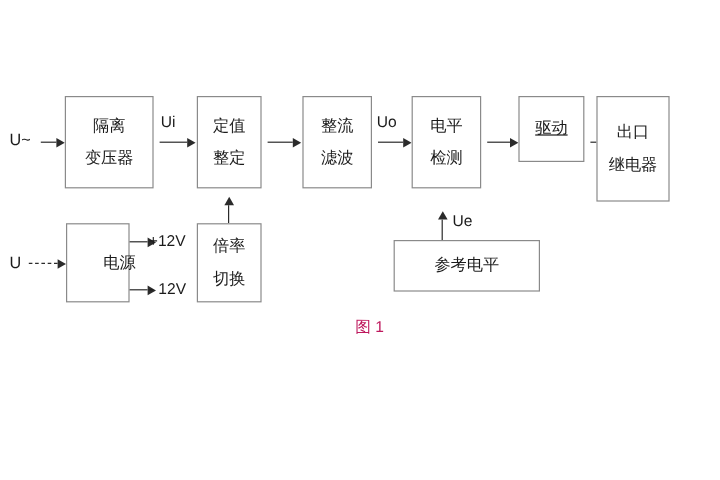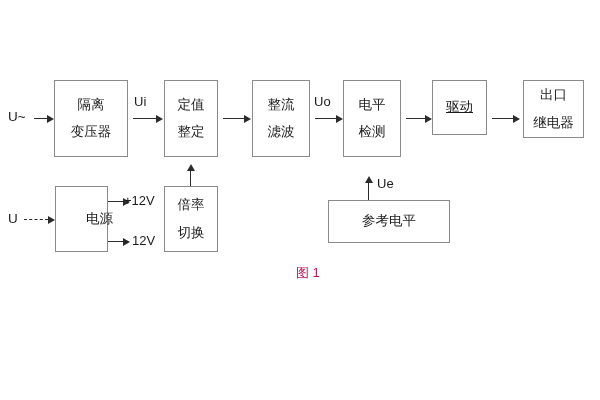--- a/index.html
+++ b/index.html
@@ -170,21 +170,21 @@
 
   <div class="block" style="left:432px; top:80px; width:55px; height:55px;text-decoration:underline;">
     <span class="ln">驱动</span>
   </div>
 
   <div class="arrow-h" style="left:492px; top:114px; width:28px;">
     <span class="shaft" style="width:21px;"></span>
     <span class="head" style="left:21px;"></span>
   </div>
 
-  <div class="block two" style="left:523px; top:80px; width:61px; height:58px;">
+  <div class="block two" style="left:497px; top:80px; width:61px; height:88px;">
     <span class="ln">出口</span>
     <span class="ln">继电器</span>
   </div>
 
   <div class="txt" style="left:8px; top:212px;">U</div>
 
   <div class="arrow-h dashed" style="left:24px; top:215px; width:31px;">
     <span class="shaft" style="width:24px;"></span>
     <span class="head" style="left:24px;"></span>
   </div>

